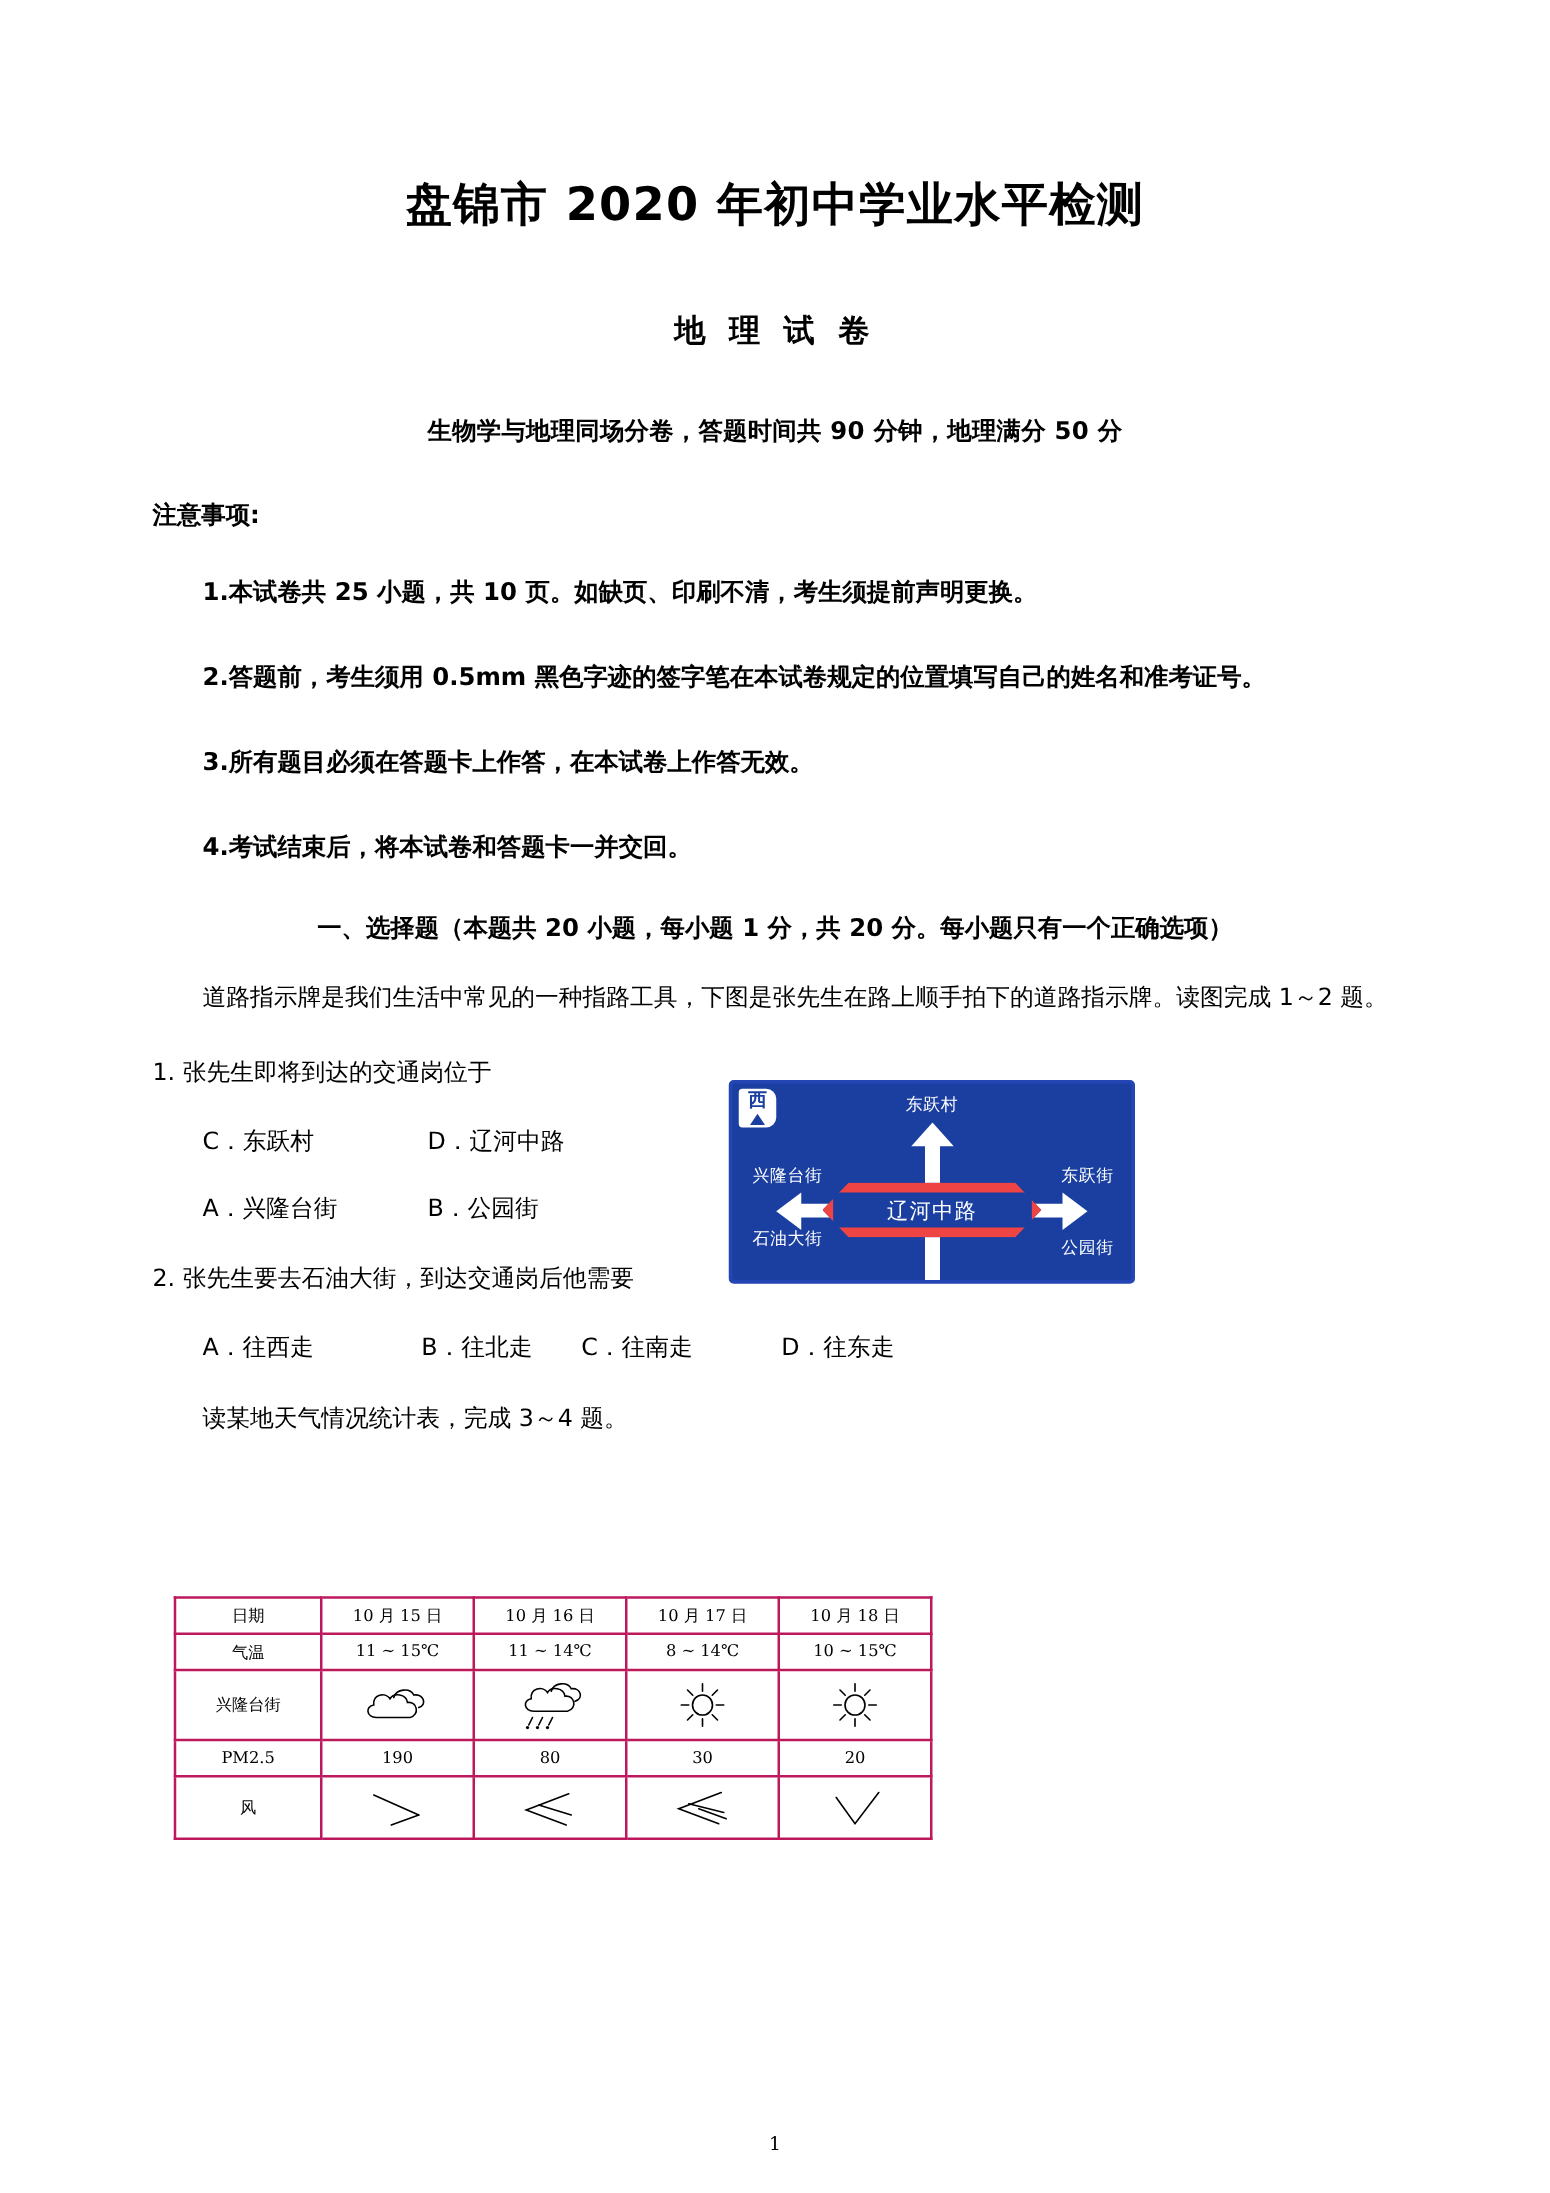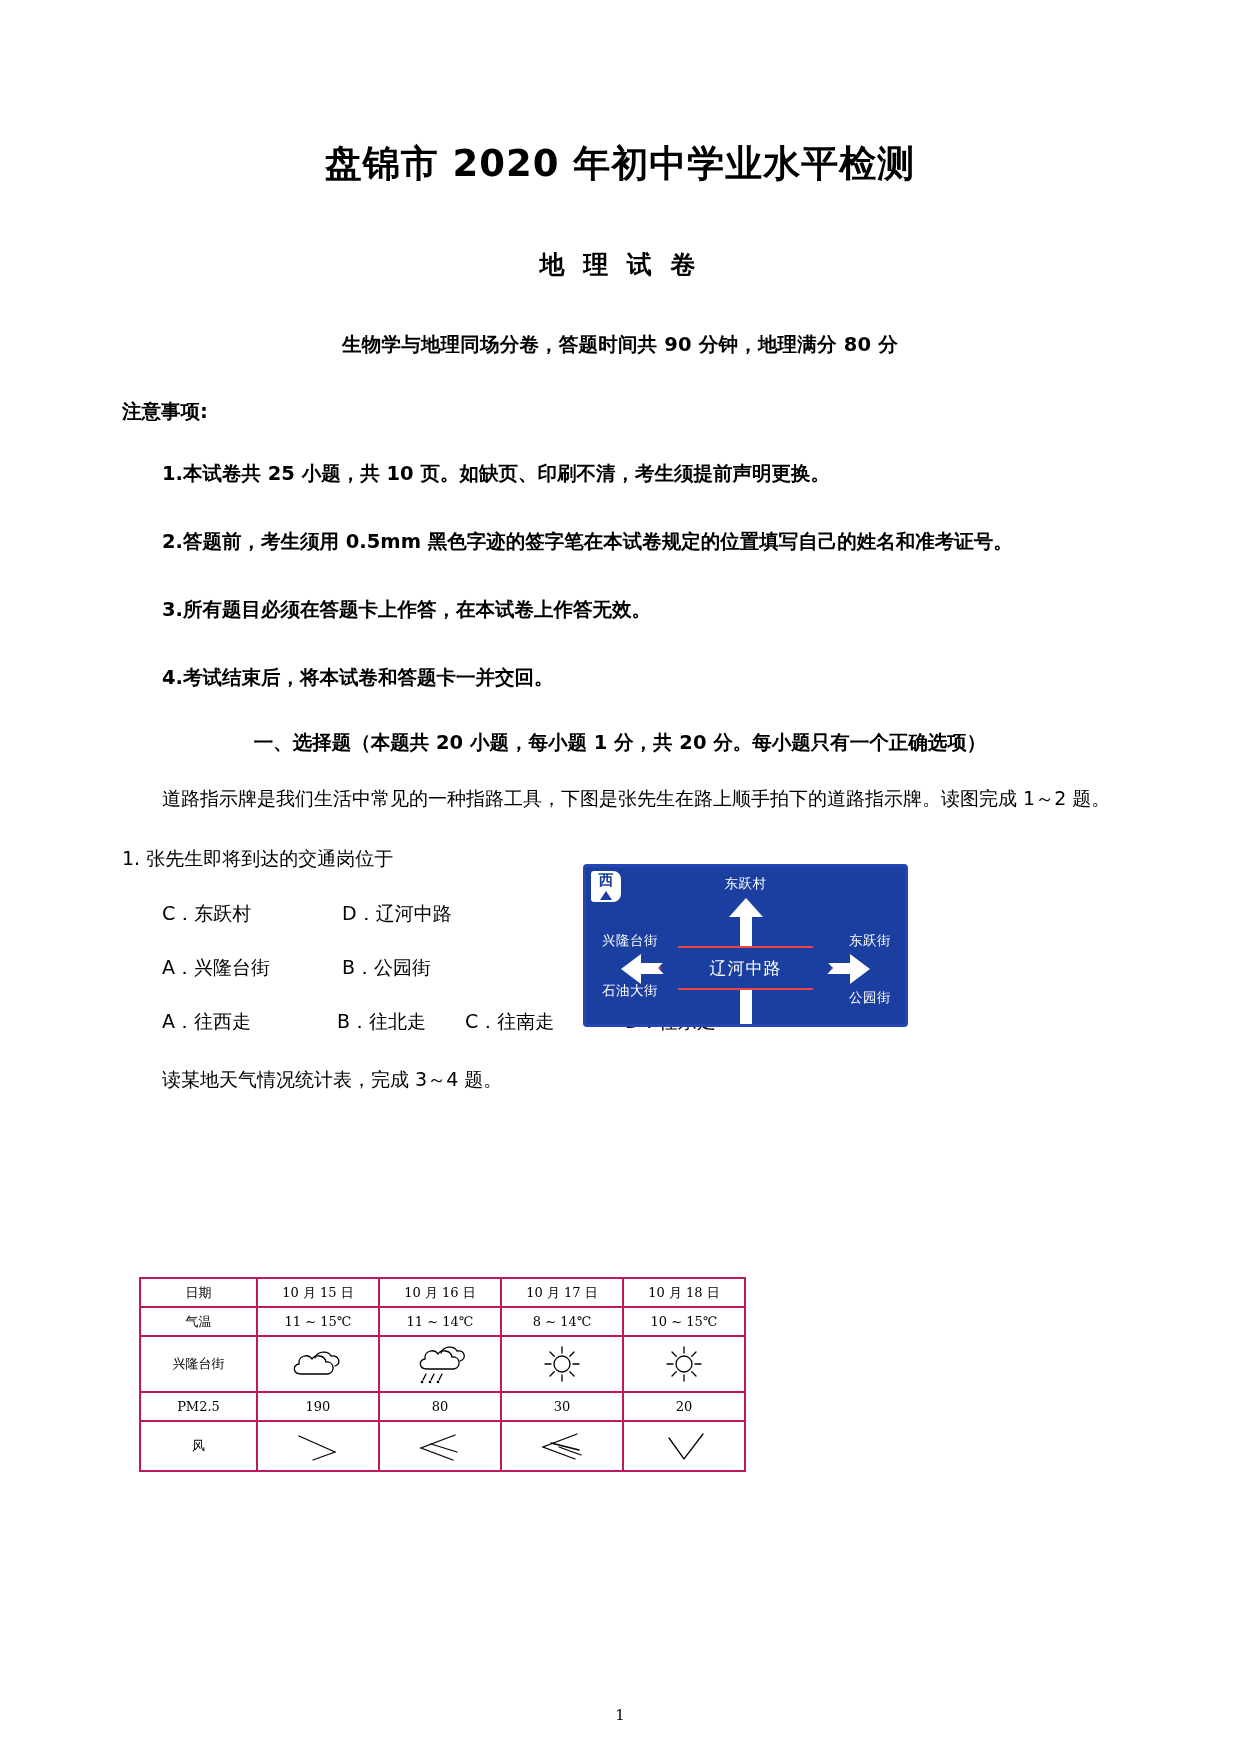--- a/index.html
+++ b/index.html
@@ -221,21 +221,21 @@
   }
   
   .road-plate {
     position: absolute;
     left: 50%;
     top: 101px;
     transform: translate(-50%, -50%);
     width: 175px;
     height: 44px;
     background: #1A3FA0;
-    border: 2px solid #ef4444;
+    border: 8px solid #ef4444;
     box-sizing: border-box;
     clip-path: polygon(12% 0%, 88% 0%, 100% 50%, 88% 100%, 12% 100%, 0% 50%);
     display: flex;
     align-items: center;
     justify-content: center;
   }
   .road-plate span {
     color: #ffffff;
     font-size: 17px;
     letter-spacing: 1px;
@@ -279,21 +279,21 @@
     font-family: "DejaVu Serif", "Liberation Serif", serif;
   }
 </style>
 </head>
 <body>
 
 <div class="page">
 
   <h1 class="doc-title">盘锦市 2020 年初中学业水平检测</h1>
   <h2 class="doc-subtitle">地 理 试 卷</h2>
-  <p class="doc-scoreline">生物学与地理同场分卷，答题时间共 90 分钟，地理满分 80 分</p>
+  <p class="doc-scoreline">生物学与地理同场分卷，答题时间共 90 分钟，地理满分 50 分</p>
 
   <p class="notice-heading">注意事项:</p>
   <p class="notice-item">1.本试卷共 25 小题，共 10 页。如缺页、印刷不清，考生须提前声明更换。</p>
   <p class="notice-item">2.答题前，考生须用 0.5mm 黑色字迹的签字笔在本试卷规定的位置填写自己的姓名和准考证号。</p>
   <p class="notice-item">3.所有题目必须在答题卡上作答，在本试卷上作答无效。</p>
   <p class="notice-item">4.考试结束后，将本试卷和答题卡一并交回。</p>
 
   <p class="section-heading">一、选择题（本题共 20 小题，每小题 1 分，共 20 分。每小题只有一个正确选项）</p>
 
   <p class="para">道路指示牌是我们生活中常见的一种指路工具，下图是张先生在路上顺手拍下的道路指示牌。读图完成 1～2 题。</p>
@@ -301,20 +301,21 @@
   <p class="question">1. 张先生即将到达的交通岗位于</p>
   <div class="options">
     <span class="opt opt-q1-a">C．东跃村</span>
     <span class="opt opt-q1-b">D．辽河中路</span>
   </div>
   <div class="options">
     <span class="opt opt-q1-a">A．兴隆台街</span>
     <span class="opt opt-q1-b">B．公园街</span>
   </div>
 
+  <p class="question">2. 张先生要去石油大街，到达交通岗后他需要</p>
   <div class="options">
     <span class="opt opt-q2-a">A．往西走</span>
     <span class="opt opt-q2-b">B．往北走</span>
     <span class="opt opt-q2-c">C．往南走</span>
     <span class="opt">D．往东走</span>
   </div>
 
   <p class="para">读某地天气情况统计表，完成 3～4 题。</p>
 
   <div class="fig-roadsign-wrap">

